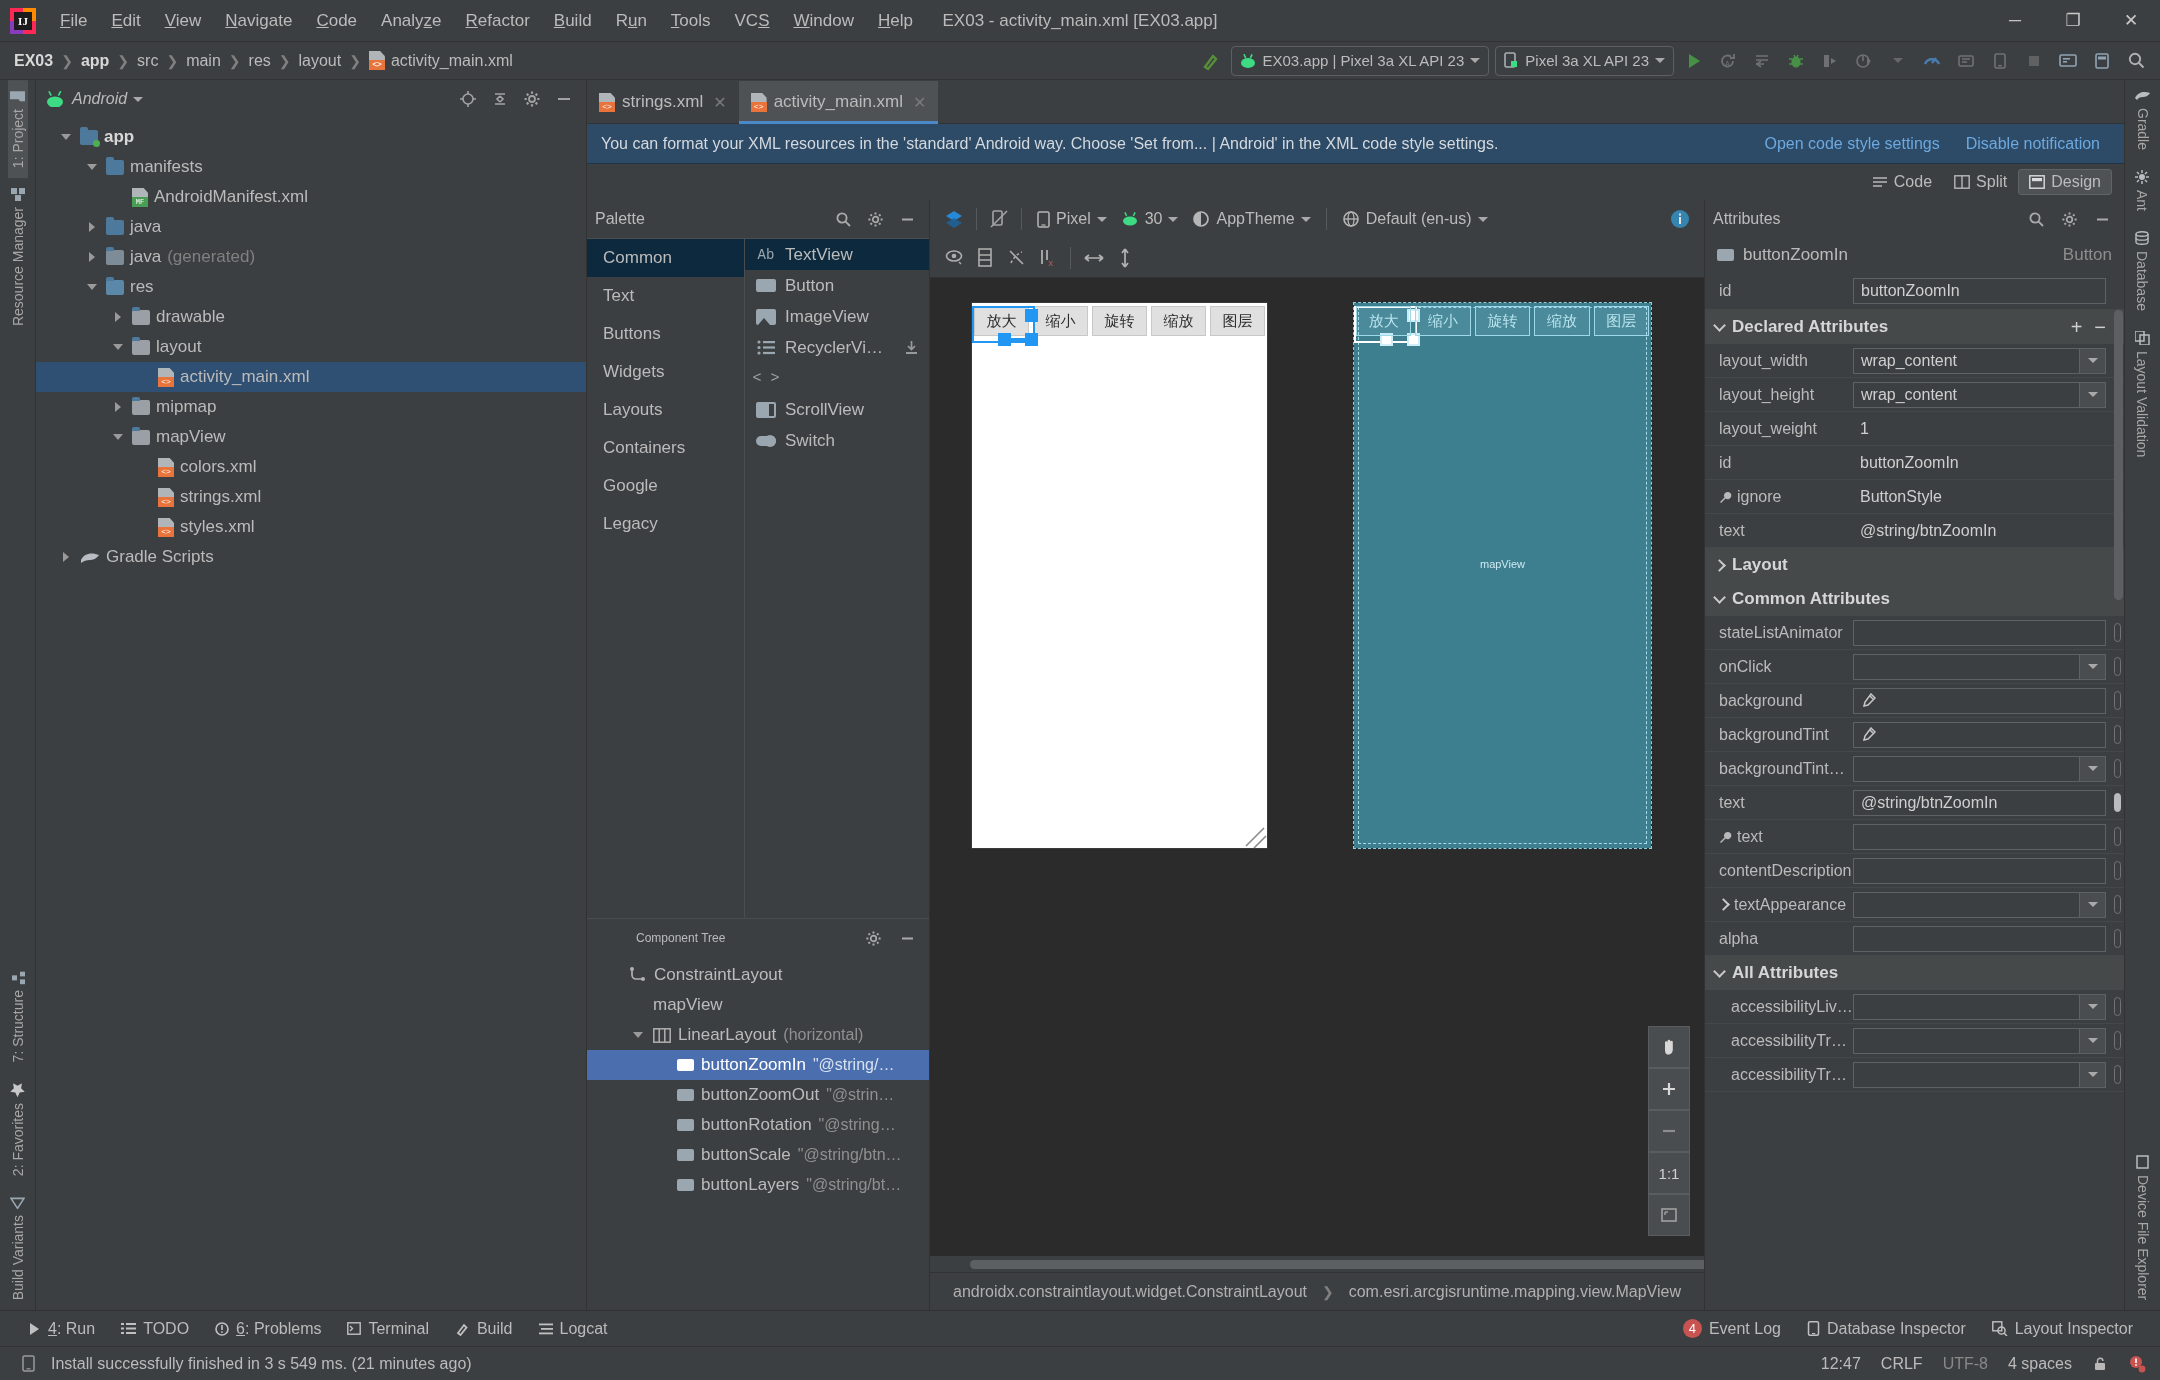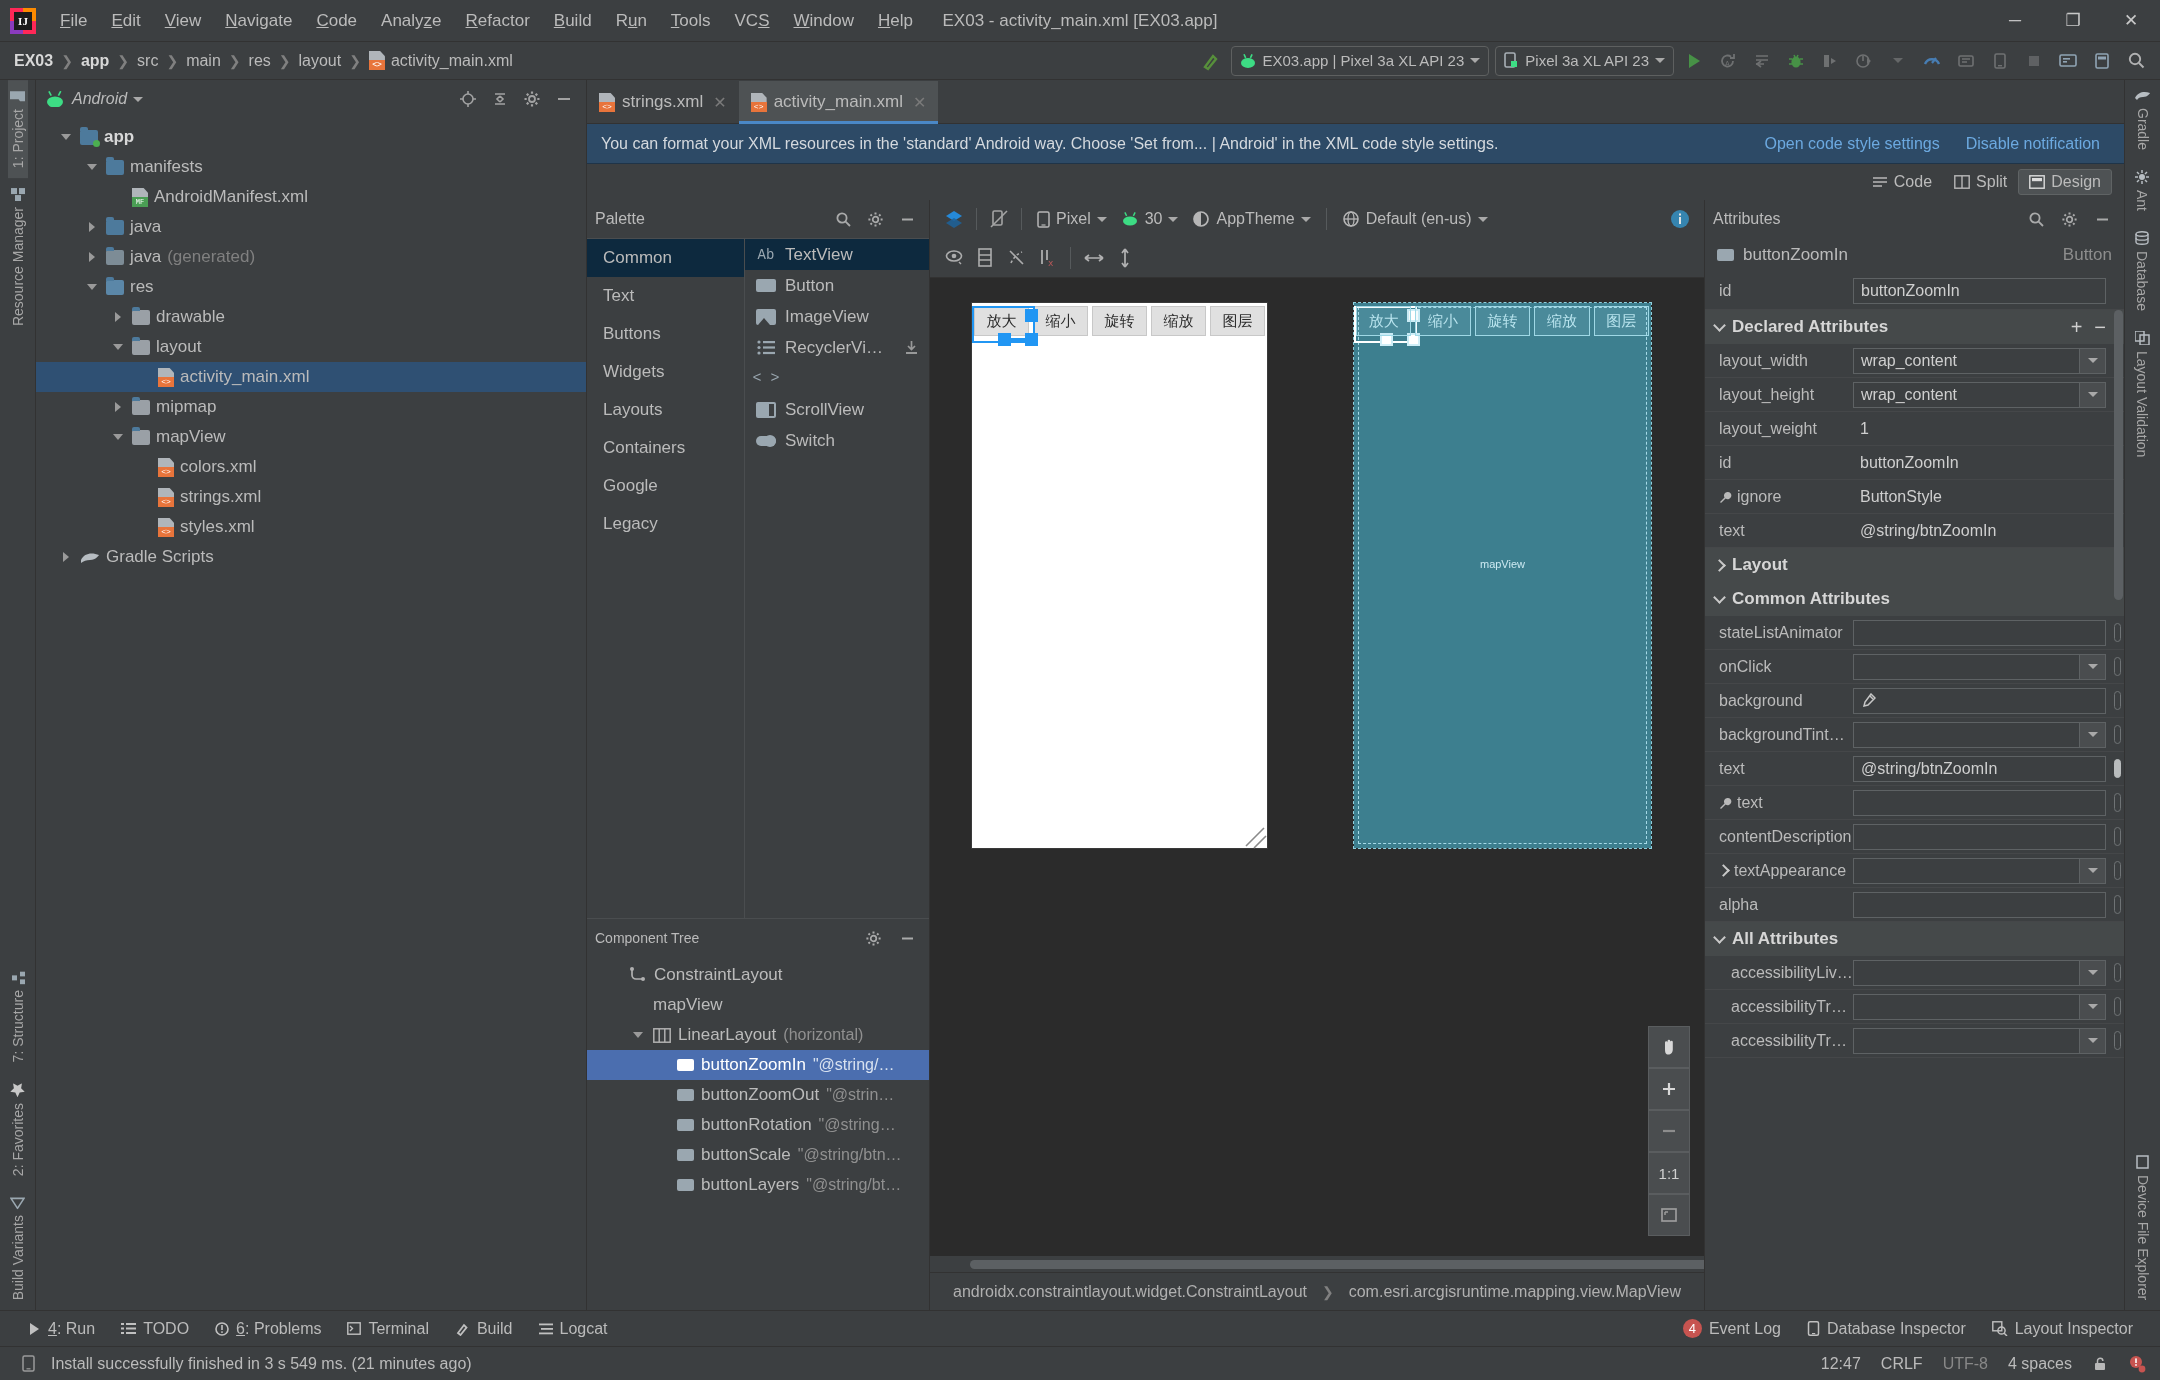--- a/index.html
+++ b/index.html
@@ -115,21 +115,21 @@
   .pic .imgbox:after{content:"";position:absolute;bottom:0;left:2px;border-left:6px solid transparent;border-right:6px solid transparent;border-bottom:7px solid #3c3f41;}
   .pic .scroll{width:20px;height:16px;background:#9aa7b0;border-radius:2px;position:relative;}
   .pic .scroll:after{content:"";position:absolute;right:2px;top:2px;bottom:2px;width:5px;background:#3c3f41;}
   .pic .sw{width:20px;height:10px;border-radius:6px;background:#9aa7b0;position:relative;}
   .pic .sw:after{content:"";position:absolute;right:0;top:-1px;width:12px;height:12px;border-radius:50%;background:#9aa7b0;}
   .mono{font-family:"Liberation Mono",monospace;}
   .dl-icon{margin-left:auto;margin-right:10px;opacity:.8;}
 
   
   #ctree { border-top:1px solid #4a4d4f; display:flex; flex-direction:column; height:392px;}
-  #ctree-head{height:38px;display:flex;align-items:center;padding:0 8px;font-size:14px;}
+  #ctree-head{height:38px;display:flex;align-items:center;padding:0 8px;font-size:12px;margin-left:41px;}
   #ctree-body{flex:1;padding-top:3px;}
   .cnode{height:30px;display:flex;align-items:center;gap:7px;font-size:17px;white-space:nowrap;padding-right:4px;}
   .cnode.sel{background:#4b6eaf;color:#fff;}
   .cbtn{width:17px;height:12px;background:#9aa7b0;border-radius:2px;flex:0 0 auto;}
   .cnode.sel .cbtn{background:#ffffff;}
   .attr-q{color:#909090;font-size:16px;}
   .cnode.sel .attr-q{color:#d8e2f0;}
 
   
   #surface { flex:1; min-width:0; display:flex; flex-direction:column; background:#3c3f41;}
@@ -1165,20 +1165,34 @@
                     <path d="M10 1l4 4-7 7-4 1 1-4z" fill="none" stroke="#c7c7c7" stroke-width="1.5"></path>
                     <path d="M9 3l3 3" stroke="#c7c7c7" stroke-width="1.5"></path>
                   </svg>
                 </span>
               </span>
               <span class="bar">
                 <span class="pill"></span>
               </span>
             </div>
             <div class="arow">
+              <span class="k">backgroundTint</span>
+              <span class="v">
+                <span class="field">
+                  <svg width="15" height="15" viewBox="0 0 15 15">
+                    <path d="M10 1l4 4-7 7-4 1 1-4z" fill="none" stroke="#c7c7c7" stroke-width="1.5"></path>
+                    <path d="M9 3l3 3" stroke="#c7c7c7" stroke-width="1.5"></path>
+                  </svg>
+                </span>
+              </span>
+              <span class="bar">
+                <span class="pill"></span>
+              </span>
+            </div>
+            <div class="arow">
               <span class="k">backgroundTint…</span>
               <span class="v">
                 <span class="field"></span>
                 <span class="ddbtn">
                   <span class="caret"></span>
                 </span>
               </span>
               <span class="bar">
                 <span class="pill"></span>
               </span>

